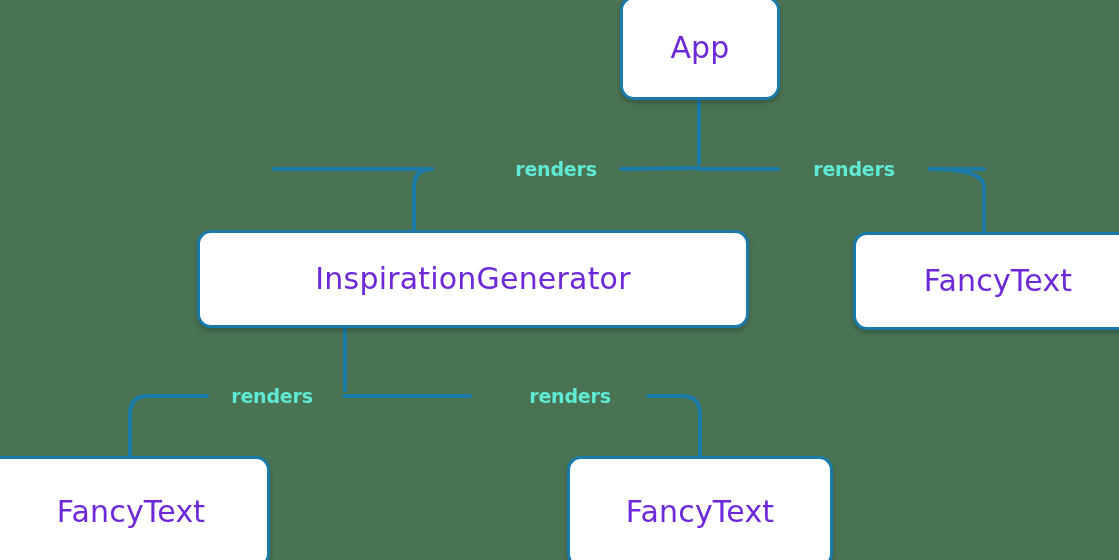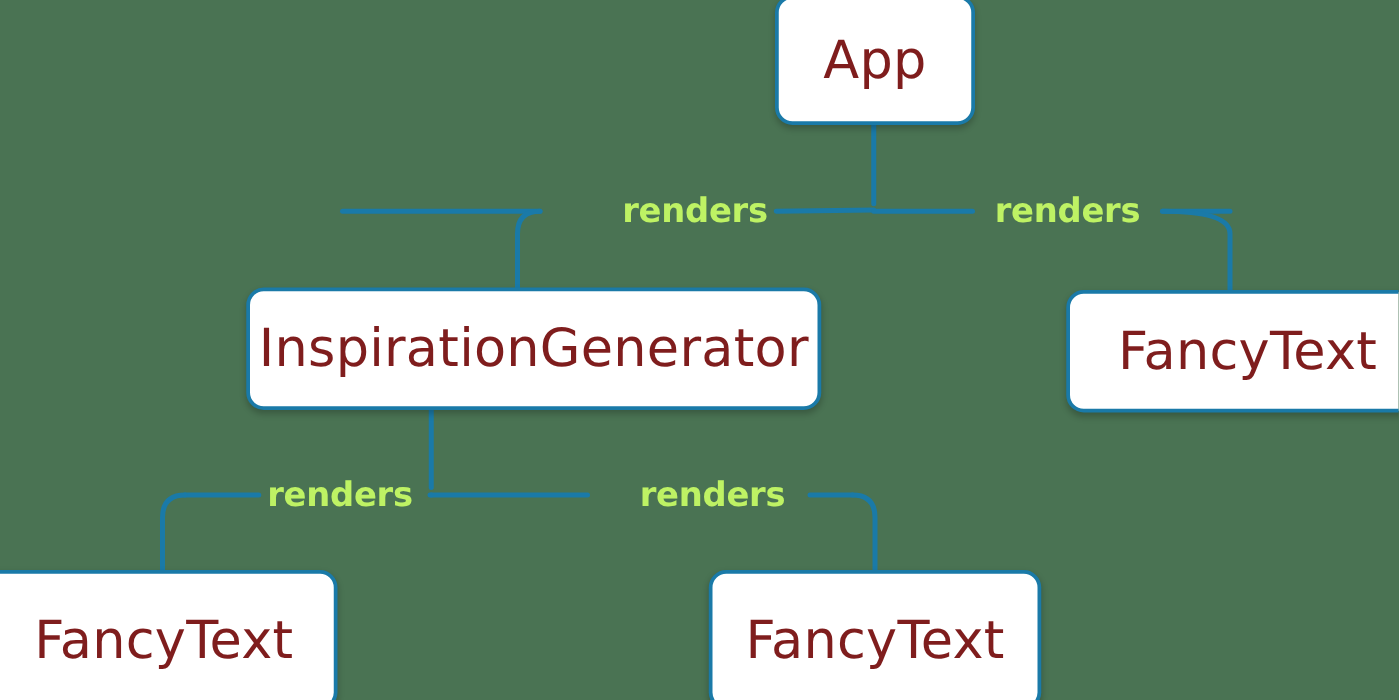--- a/index.html
+++ b/index.html
@@ -30,31 +30,31 @@
     background: #ffffff;
     border: 3px solid #1a7aa8;
     border-radius: 14px;
     box-shadow: 0 3px 5px rgba(0,0,0,0.22);
     display: flex;
     align-items: center;
     justify-content: center;
     z-index: 2;
   }
   .node-label {
-    color: #7f1d1d;
-    font-size: 42px;
+    color: #6d28d9;
+    font-size: 30px;
     line-height: 1;
     letter-spacing: 0.2px;
     white-space: nowrap;
     font-weight: 400;
   }
   .edge-label {
     position: absolute;
-    color: #bef264;
-    font-size: 27px;
+    color: #5eead4;
+    font-size: 19px;
     font-weight: 600;
     line-height: 1;
     white-space: nowrap;
     letter-spacing: -0.2px;
     z-index: 3;
     transform: translate(-50%, -50%);
   }
 </style>
 </head>
 <body>
@@ -85,21 +85,21 @@
       <path d="M 648,396 L 682,396"></path>
       <path d="M 682,396 Q 700,396 700,414 L 700,456"></path>
 
     </g>
   </svg>
 
   <div class="node" style="left:620px; top:-4px; width:160px; height:104px;">
     <span class="node-label">App</span>
   </div>
 
-  <div class="node" style="left:197px; top:230px; width:460px; height:98px;">
+  <div class="node" style="left:197px; top:230px; width:552px; height:98px;">
     <span class="node-label">InspirationGenerator</span>
   </div>
 
   <div class="node" style="left:853px; top:232px; width:290px; height:98px;">
     <span class="node-label">FancyText</span>
   </div>
 
   <div class="node" style="left:-22px; top:456px; width:292px; height:112px;">
     <span class="node-label" style="padding-left:14px;">FancyText</span>
   </div>

